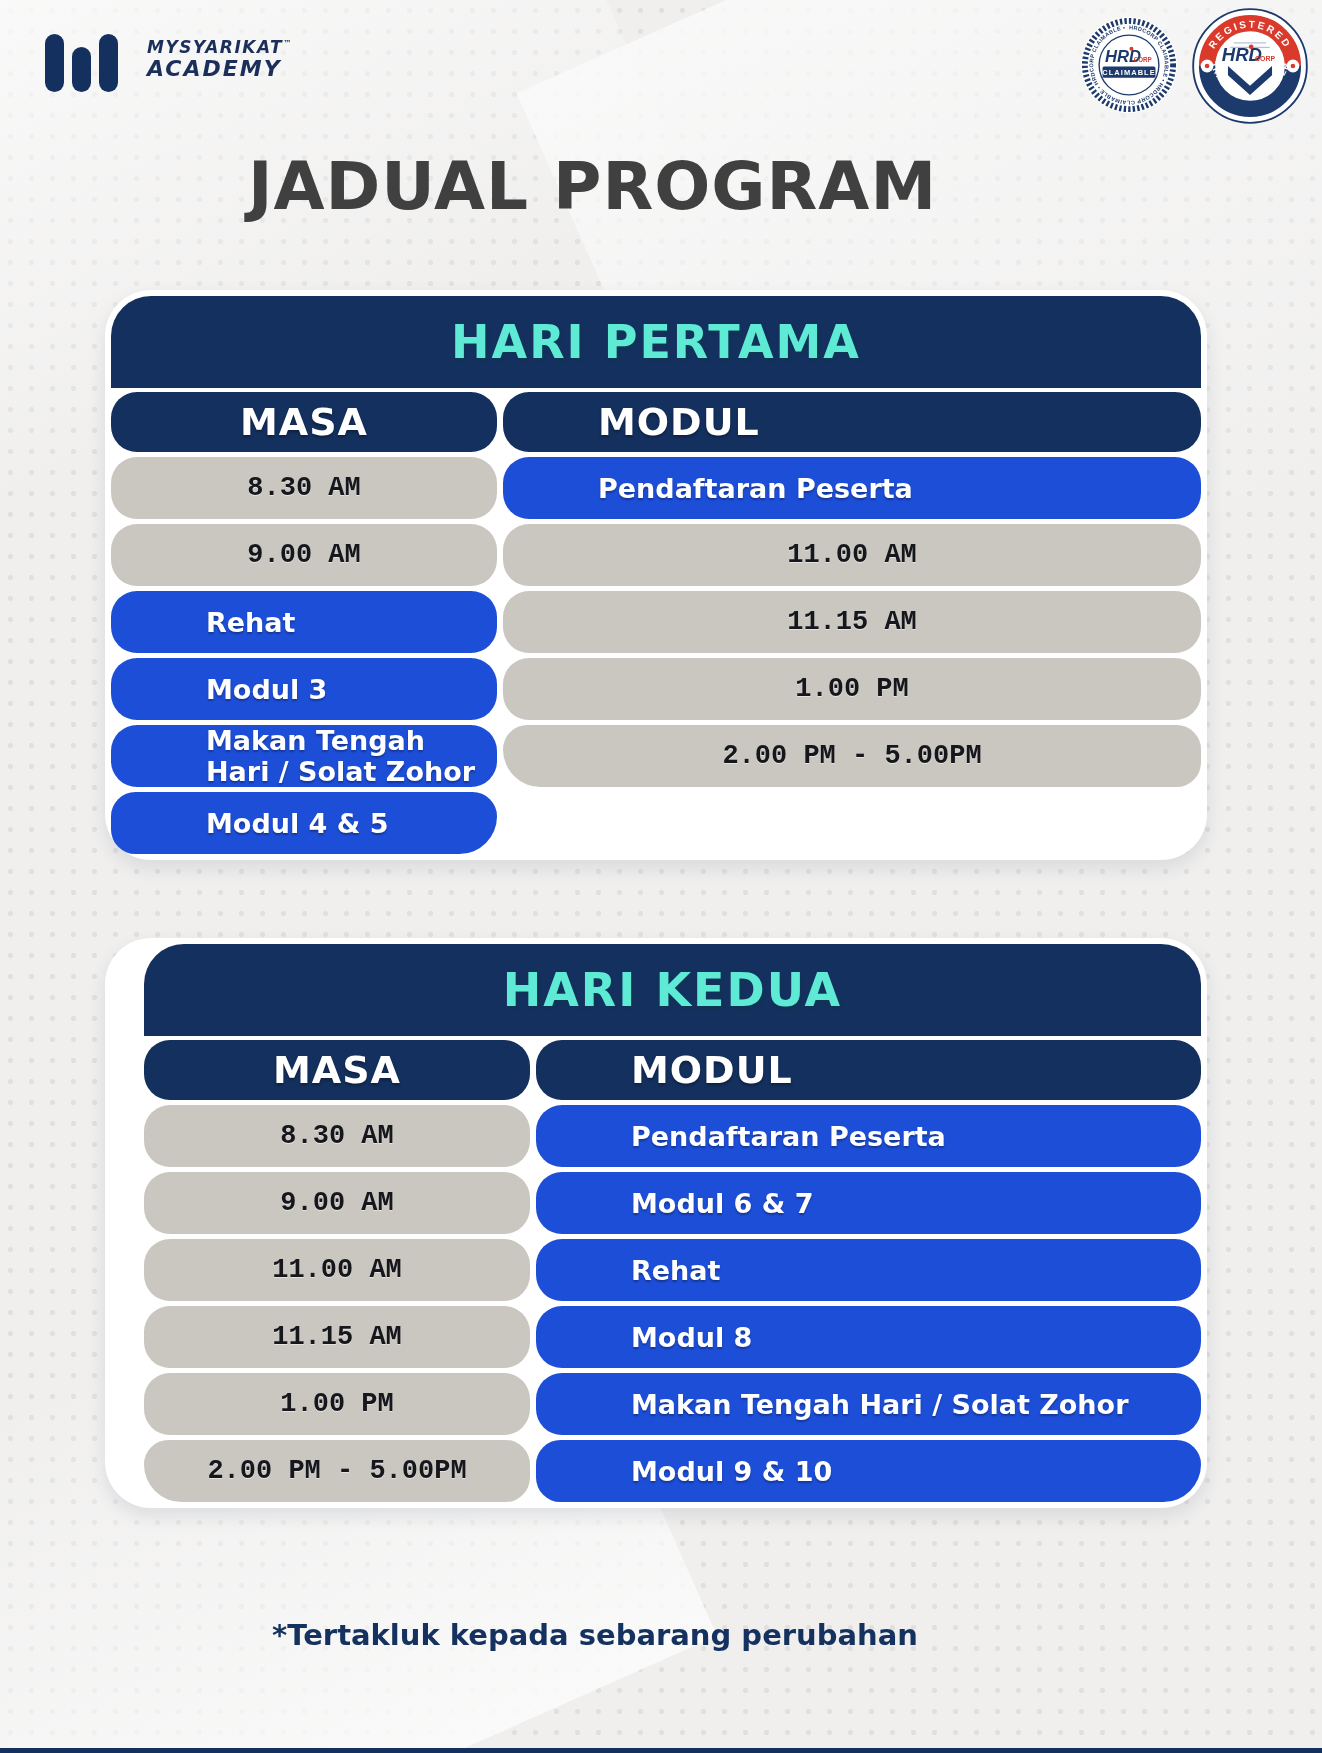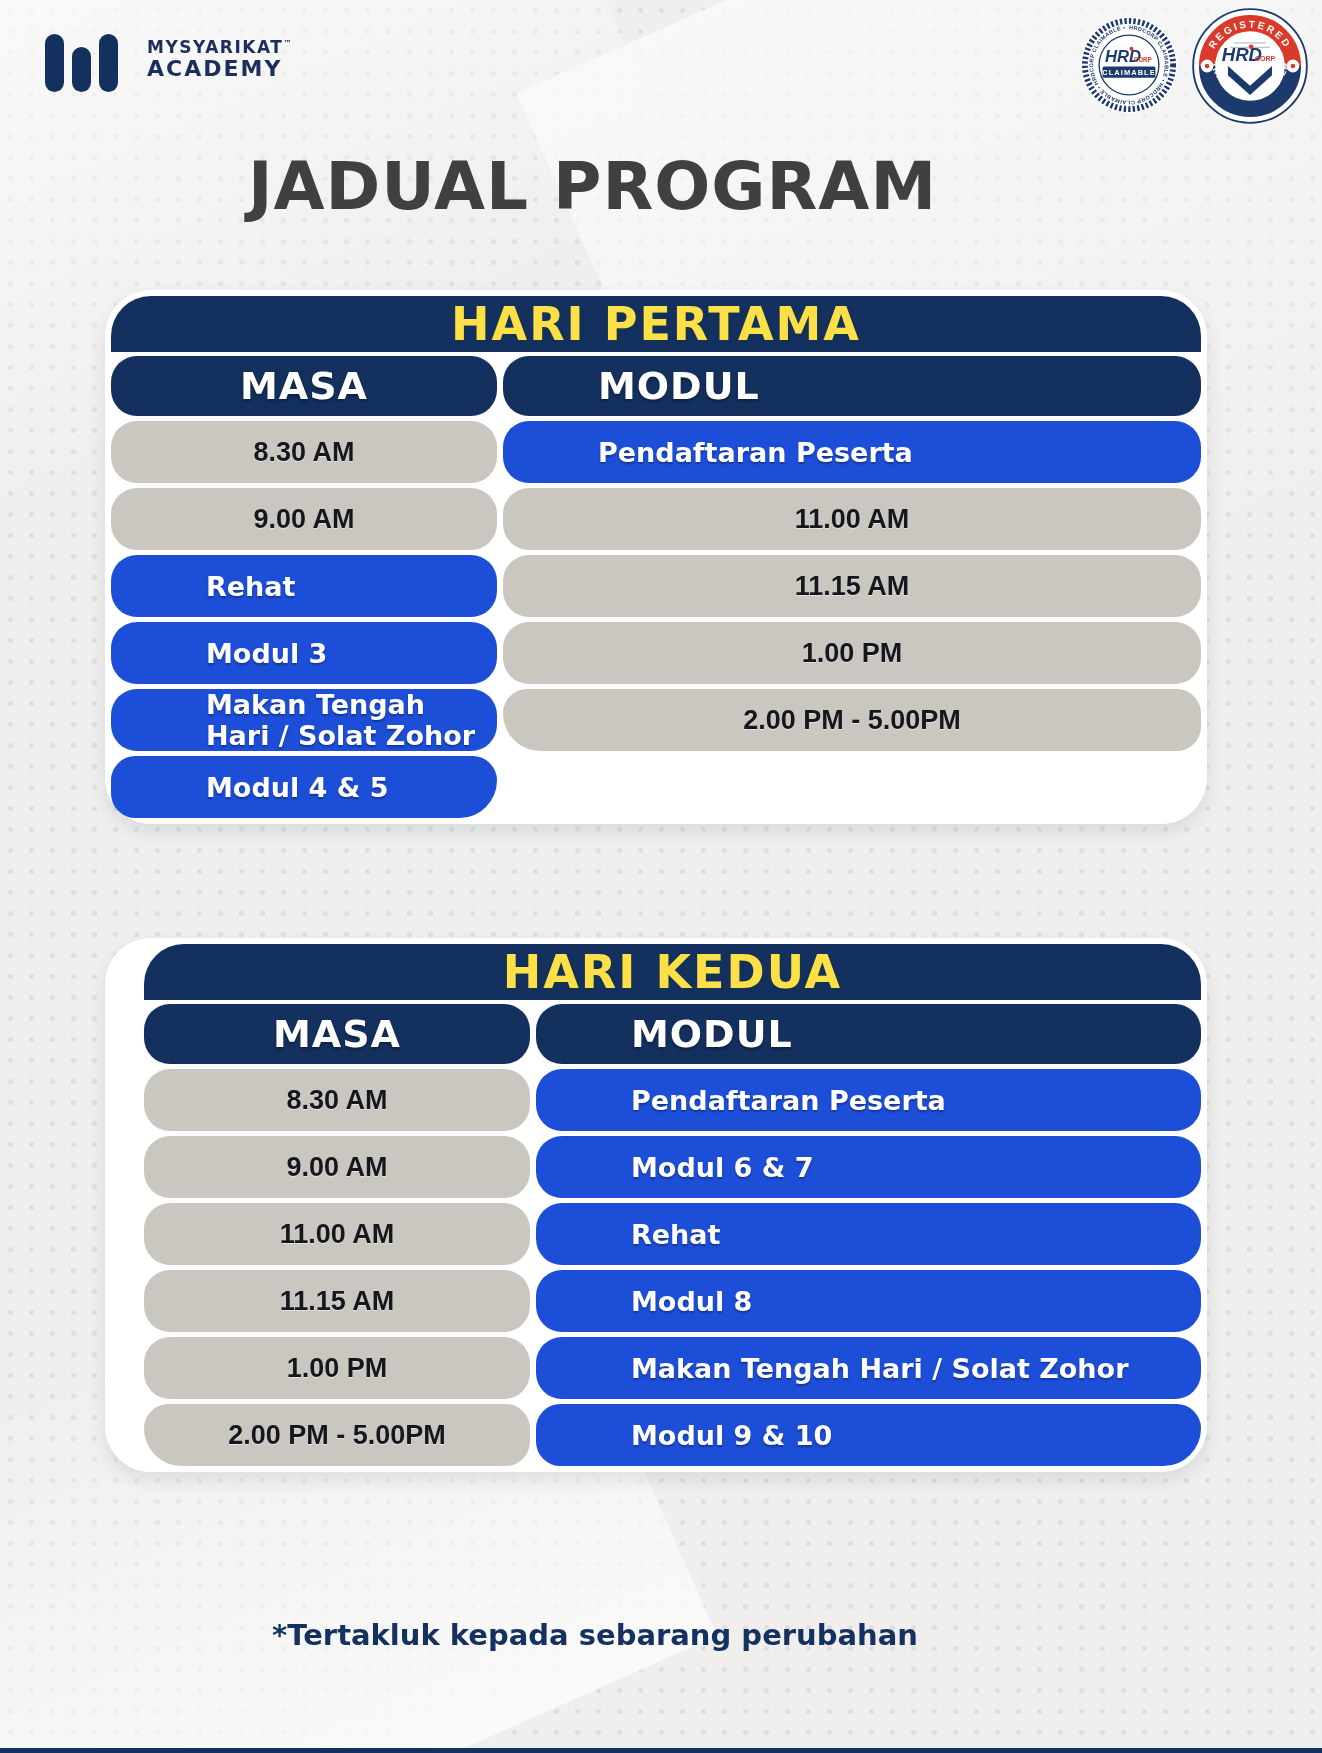--- a/index.html
+++ b/index.html
@@ -18,55 +18,55 @@
   .streak.s3{left:-150px;top:1320px;width:800px;height:500px;transform:rotate(-24deg);
     background:linear-gradient(to top,rgba(251,251,251,.9),rgba(251,251,251,0));}
 
   
   .logo{position:absolute;left:45px;top:34px;display:flex;align-items:flex-start;}
   .logo-bars{position:relative;width:88px;height:58px;}
   .bar{position:absolute;bottom:0;width:19px;border-radius:10px;background:#14305e;}
   .bar.b1{left:0;height:58px;}
   .bar.b2{left:27px;height:45px;}
   .bar.b3{left:54px;height:58px;}
-  .logo-text{margin-left:14px;color:#1b2f5a;font-family:"DejaVu Sans",sans-serif;}
+  .logo-text{margin-left:14px;color:#1b2f5a;font-family:"DejaVu Sans",sans-serif;font-style:italic;}
   .logo-name{font-size:17px;font-weight:bold;letter-spacing:1.5px;line-height:20px;}
   .logo-tm{font-size:8px;vertical-align:super;}
   .logo-sub{font-size:22px;font-weight:bold;letter-spacing:2px;line-height:24px;}
 
   
   .badge{position:absolute;}
   .badge svg{display:block;}
   .badge text{font-family:"Liberation Sans",sans-serif;}
 
   
   .title{position:absolute;left:0;top:148px;width:1185px;text-align:center;
     font-family:"DejaVu Sans",sans-serif;font-size:66px;font-weight:bold;
     color:#404040;letter-spacing:1px;}
 
   
   .tableWrap{position:absolute;left:105px;width:1102px;background:#ffffff;
     border-radius:46px;padding:6px;box-sizing:border-box;
     box-shadow:0 8px 18px rgba(20,40,80,.10);}
   .tableWrap.t1{top:290px;}
   .tableWrap.t2{top:938px;padding-left:39px;}
-  .banner{height:56px;background:#14305e;border-radius:40px 40px 0 0;
+  .banner{height:92px;background:#14305e;border-radius:40px 40px 0 0;
     display:flex;align-items:center;justify-content:center;margin-bottom:4px;
     font-family:"DejaVu Sans",sans-serif;font-size:46px;font-weight:bold;
-    color:#fde047;letter-spacing:2px;text-shadow:2px 3px 2px rgba(10,60,70,.35);}
+    color:#5eead4;letter-spacing:2px;text-shadow:2px 3px 2px rgba(10,60,70,.35);}
   .grid{display:grid;grid-template-columns:386px 1fr;grid-auto-rows:62px;
     grid-template-rows:60px;gap:5px 6px;}
   .cell{display:flex;align-items:center;border-radius:26px;}
   .hcell{background:#14305e;color:#ffffff;font-family:"DejaVu Sans",sans-serif;
     font-size:38px;font-weight:bold;letter-spacing:1px;
     text-shadow:0 2px 3px rgba(0,0,0,.35);}
   .hcell.masa{justify-content:center;}
   .hcell.modul{padding-left:95px;}
   .mcell{background:#cac7c1;justify-content:center;color:#15171c;
-    font-family:Liberation Sans, sans-serif;font-size:27px;font-weight:bold;
+    font-family:Liberation Mono, monospace;font-size:27px;font-weight:bold;
     text-shadow:0 1px 0 rgba(255,255,255,.5);}
   .dcell{background:#1d4ed8;color:#ffffff;padding-left:95px;
     font-family:"DejaVu Sans",sans-serif;font-size:27px;font-weight:bold;
     text-shadow:0 2px 2px rgba(0,0,0,.3);}
   .grid .last-l{border-bottom-left-radius:40px;}
   .grid .last-r{border-bottom-right-radius:40px;}
 
   
   .footnote{position:absolute;left:0;top:1618px;width:1190px;text-align:center;
     font-family:"DejaVu Sans",sans-serif;font-size:29px;font-weight:bold;color:#15315f;}

